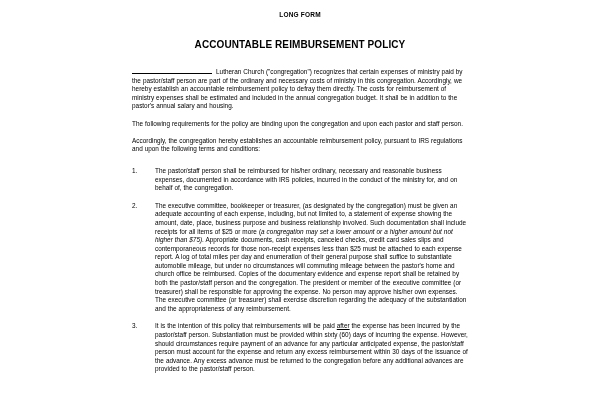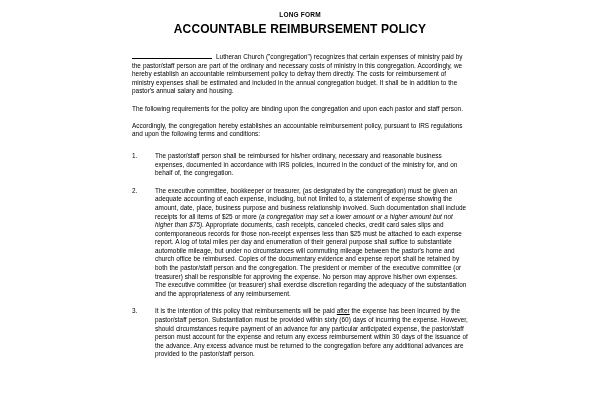--- a/index.html
+++ b/index.html
@@ -25,25 +25,25 @@
     text-align: center;
     margin: 0 0 2px 0;
   }
   .title-sup {
     font-size: 6.5px;
     font-weight: bold;
     letter-spacing: 0.2px;
     line-height: 10px;
   }
   .title-main {
-    font-size: 12px;
+    font-size: 10px;
     font-weight: bold;
     letter-spacing: 0.1px;
     line-height: 13px;
-    margin-top: 3px;
+    margin-top: 18px;
   }
   .body-block {
     margin-top: 16px;
   }
   p.para {
     font-size: 6.4px;
     line-height: 8.6px;
     text-align: left;
     margin: 0 0 8.6px 0;
     letter-spacing: 0.01px;

